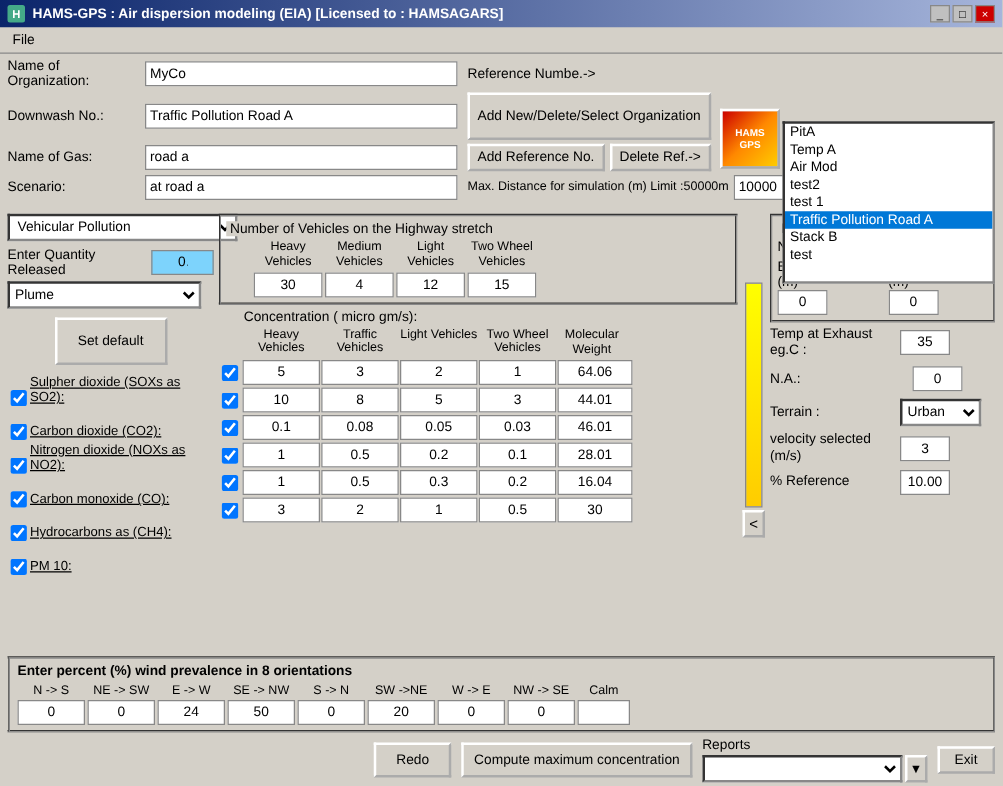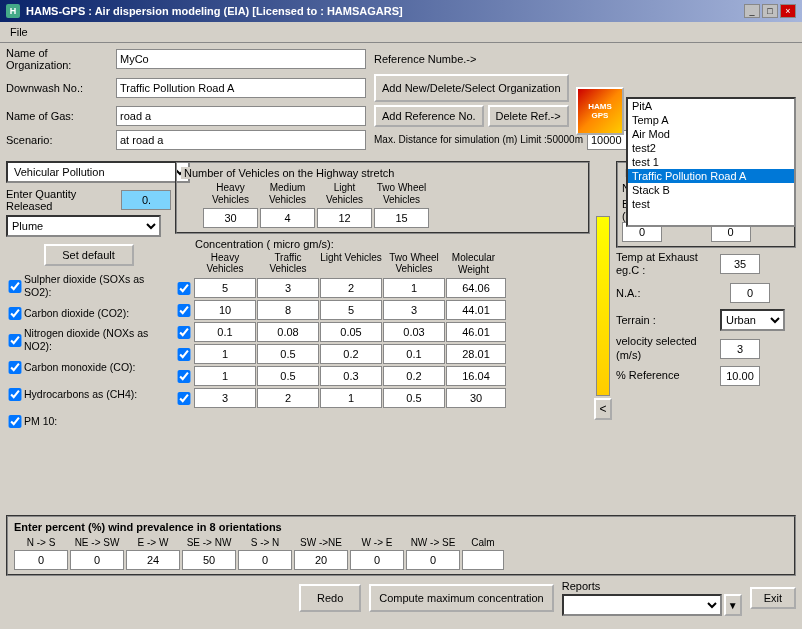--- a/index.html
+++ b/index.html
@@ -23,21 +23,21 @@
     .title-bar-left { display: flex; align-items: center; gap: 6px; font-size: 11px; font-weight: bold; }
     .title-bar-icon { width: 14px; height: 14px; background: #4a8; border-radius: 2px; display:flex; align-items:center; justify-content:center; font-size:9px; color:white; }
     .title-bar-right { display: flex; gap: 2px; }
     .title-btn { width: 16px; height: 14px; background: #c0c0c0; border: 1px solid #888; font-size: 9px; display:flex; align-items:center; justify-content:center; cursor:pointer; color:#000; }
     .menu-bar { background: #d4d0c8; padding: 2px 4px; border-bottom: 1px solid #888; }
     .menu-item { display: inline-block; padding: 2px 6px; cursor: pointer; font-size: 11px; }
     .form-row { display: flex; align-items: center; margin-bottom: 3px; }
     .form-label { width: 110px; font-size: 11px; }
     .form-input { height: 20px; border: 1px solid #888; background: white; padding: 1px 3px; font-size: 11px; }
     .form-input-wide { width: 250px; }
-    .org-btn { height: 28px; background: #d4d0c8; border: 2px outset #fff; padding: 0 6px; cursor: pointer; font-size: 11px; }
+    .org-btn { height: 38px; background: #d4d0c8; border: 2px outset #fff; padding: 0 6px; cursor: pointer; font-size: 11px; }
     .list-box {
       border: 2px inset #888;
       background: white;
       width: 170px;
       height: 130px;
       overflow-y: auto;
       font-size: 11px;
       position: absolute;
       top: 54px;
       right: 6px;
@@ -80,21 +80,21 @@
       border: 2px inset #888;
       background: white;
       font-size: 11px;
       padding: 0 2px;
     }
     .qty-row { display: flex; align-items: center; gap: 3px; margin-top: 2px; }
     .qty-label { font-size: 11px; flex: 1; }
     .qty-input { width: 50px; height: 20px; border: 1px solid #888; background: #7dd3fc; padding: 1px 20px; font-size: 11px; }
     .set-default-btn {
       width: 90px;
-      height: 22px;
+      height: 38px;
       background: #d4d0c8;
       border: 2px outset #fff;
       cursor: pointer;
       font-size: 11px;
       margin: 4px auto;
       display: block;
     }
     
     .center-panel { flex: 1; }
     .vehicles-headers { display: flex; gap: 2px; margin-bottom: 2px; }
@@ -141,22 +141,23 @@
       margin-bottom: 3px;
     }
     .plume-select { width: 155px; height: 22px; border: 2px inset #888; background: white; font-size: 11px; }
     .pollutant-section {
       display: flex;
       flex-direction: column;
       gap: 1px;
     }
     .poll-row {
       display: flex;
-      align-items: center;
+      align-items: flex-end;
       height: 26px;
+      text-decoration: underline;
     }
     .poll-check { width: 18px; }
     .poll-name { font-size: 10.5px; flex: 1; line-height: 1.2; }
     .na-row { display: flex; align-items: center; gap: 4px; margin: 2px 0; }
   </style>
 </head>
 <body>
 
 <div class="title-bar">
   <div class="title-bar-left">

